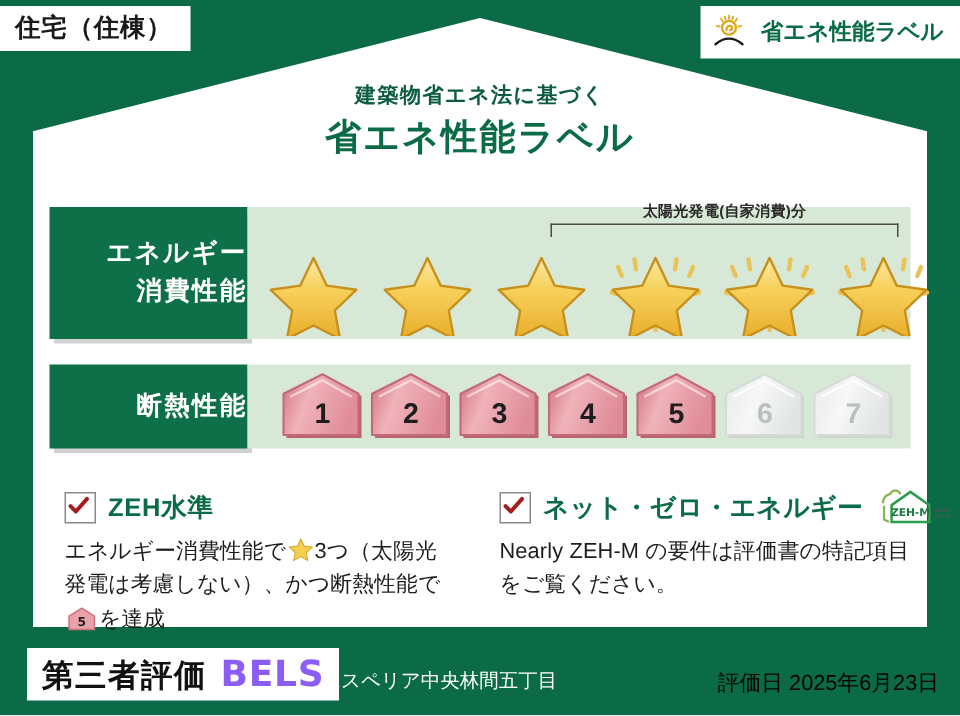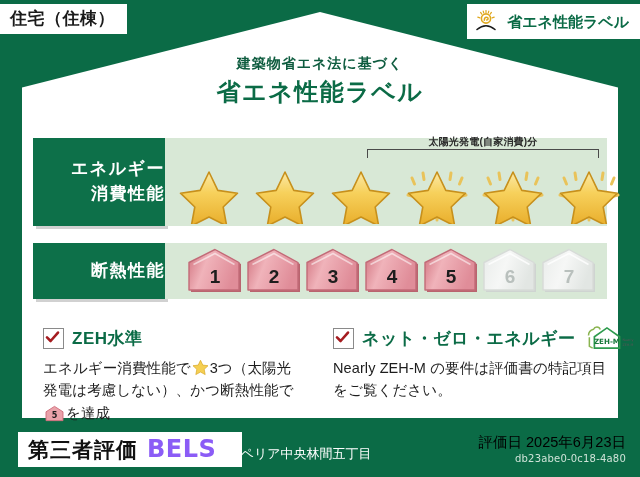--- a/index.html
+++ b/index.html
@@ -265,21 +265,21 @@
   }
   .inline-star { vertical-align: -3px; margin: 0 1px; }
   .inline-house { vertical-align: -4px; margin: 0 2px; }
 
   
   .footer-chip {
     position: absolute;
     left: 18px;
     bottom: 10px;
     background: #ffffff;
-    padding: 5px 26px 6px 10px;
+    padding: 5px 10px 6px 10px;
     display: flex;
     align-items: baseline;
     gap: 9px;
     z-index: 9;
   }
   .bels-jp {
     font-size: 21px;
     font-weight: 700;
     color: #111111;
     letter-spacing: 1px;
@@ -633,16 +633,15 @@
     </div>
   </div>
 
   <div class="footer-chip">
     <span class="bels-jp">第三者評価</span>
     <span class="bels-en">BELS</span>
   </div>
   <div class="property-name">エスペリア中央林間五丁目</div>
   <div class="footer-right">
     <div class="eval-date">評価日 2025年6月23日</div>
-    <div class="eval-id">db23abe0-0c18-4a80</div>
   </div>
 
 </div>
 
 </body></html>

